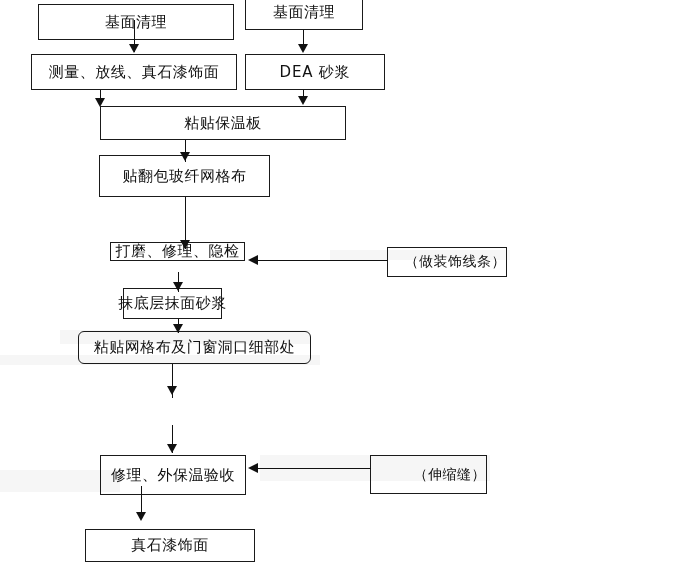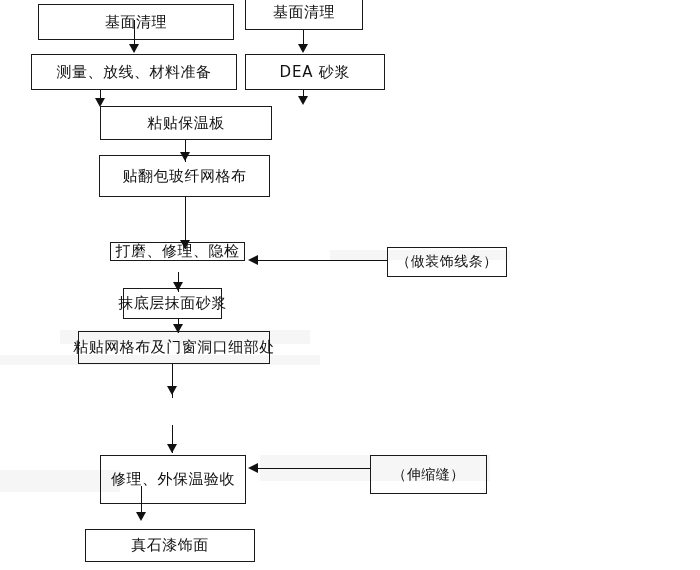--- a/index.html
+++ b/index.html
@@ -33,20 +33,21 @@
     align-items: center;
     justify-content: center;
     color: #111111;
     font-size: 15px;
     line-height: 1.1;
     letter-spacing: 0.5px;
     white-space: nowrap;
   }
   .node.note {
     font-size: 14px;
+    justify-content: flex-end;
   }
   .node.latin {
     letter-spacing: 0.8px;
   }
   
   .vline {
     position: absolute;
     width: 0;
     border-left: 1.6px solid #111;
   }
@@ -85,53 +86,53 @@
 
   <div class="node" style="left:38px;  top:4px;   width:196px; height:36px;">
     <span>基面清理</span>
   </div>
 
   <div class="node" style="left:245px; top:-6px;  width:118px; height:36px;">
     <span>基面清理</span>
   </div>
 
   <div class="node" style="left:31px;  top:54px;  width:206px; height:36px;">
-    <span>测量、放线、材料准备</span>
+    <span>测量、放线、真石漆饰面</span>
   </div>
 
   <div class="node latin" style="left:245px; top:54px;  width:140px; height:36px;">
     <span>DEA 砂浆</span>
   </div>
 
-  <div class="node" style="left:100px; top:106px; width:172px; height:34px;text-align:center;">
+  <div class="node" style="left:100px; top:106px; width:246px; height:34px;text-align:center;">
     <span>粘贴保温板</span>
   </div>
 
   <div class="node" style="left:99px;  top:155px; width:171px; height:42px;">
     <span>贴翻包玻纤网格布</span>
   </div>
 
   <div class="node" style="left:110px; top:242px; width:135px; height:19px;">
     <span>打磨、修理、隐检</span>
   </div>
 
   <div class="node note" style="left:387px; top:247px; width:120px; height:30px;">
     <span>（做装饰线条）</span>
   </div>
 
   <div class="node" style="left:123px; top:288px; width:99px; height:31px;">
     <span>抹底层抹面砂浆</span>
   </div>
 
-  <div class="node" style="left:78px;  top:331px; width:192px; height:33px;">
+  <div class="node" style="left:78px;  top:331px; width:233px; height:33px;border-radius:6px;">
     <span>粘贴网格布及门窗洞口细部处</span>
   </div>
 
 
-  <div class="node" style="left:100px; top:455px; width:146px; height:49px;">
+  <div class="node" style="left:100px; top:455px; width:146px; height:40px;">
     <span>修理、外保温验收</span>
   </div>
 
   <div class="node note" style="left:370px; top:455px; width:117px; height:39px;">
     <span>（伸缩缝）</span>
   </div>
 
   <div class="node" style="left:85px;  top:529px; width:170px; height:33px;text-align:right;">
     <span>真石漆饰面</span>
   </div>

